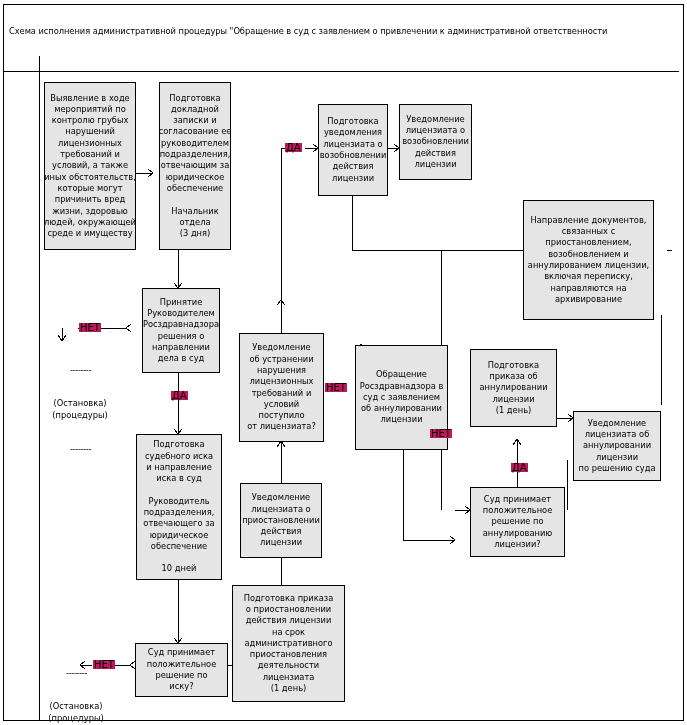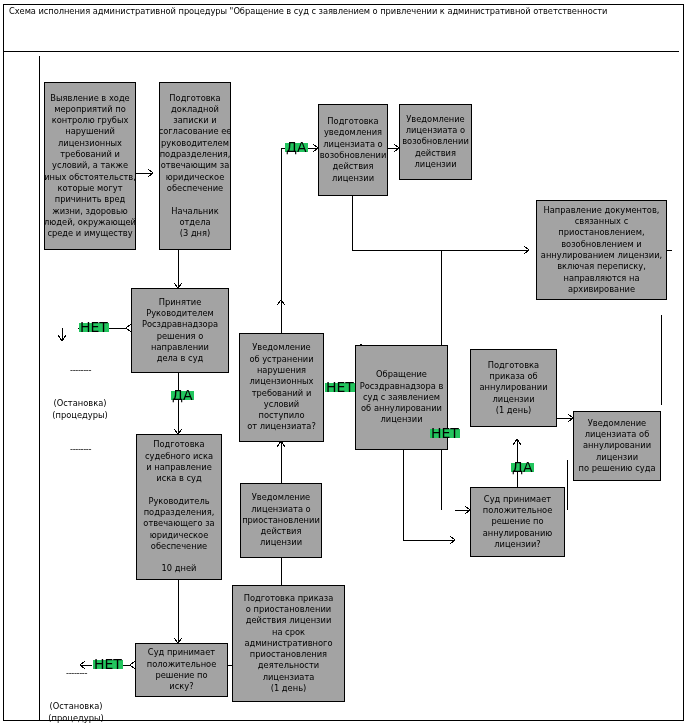--- a/index.html
+++ b/index.html
@@ -15,21 +15,21 @@
     overflow: hidden;
   }
   .outer-frame {
     position: absolute;
     left: 3px; top: 4px;
     width: 681px; height: 717px;
     border: 1px solid #000;
   }
   .title-band {
     position: absolute;
-    left: 3px; top: 0;
+    left: 3px; top: 20px;
     width: 676px; height: 52px;
     border-bottom: 1px solid #000;
     padding: 5px 6px 0 6px;
   }
   .title-line {
     font-size: 8.3px;
     line-height: 13px;
     color: #000;
     white-space: pre;
     letter-spacing: -0.05px;
@@ -47,21 +47,21 @@
     font-size: 8.3px;
     line-height: 11.4px;
     text-align: left;
     color: #000;
     white-space: pre;
   }
   
   .box {
     position: absolute;
     border: 1px solid #000;
-    background: #a3a3a3;
+    background: #e5e5e5;
     font-size: 8.3px;
     line-height: 11.3px;
     text-align: center;
     color: #000;
     display: flex;
     align-items: center;
     justify-content: center;
     white-space: pre;
     padding: 19px 2px;
   }
@@ -75,24 +75,24 @@
   }
   
   #wires {
     position: absolute;
     left: 0; top: 0;
     width: 687px; height: 725px;
     pointer-events: none;
   }
   .lbl {
     position: absolute;
-    font-size: 14px;
+    font-size: 10px;
     line-height: 9px;
     color: #000;
-    background: #22c55e;
+    background: #be185d;
     white-space: pre;
     padding: 0 1px;
   }
 </style>
 </head>
 <body>
 
 <div id="page">
 
   <div class="outer-frame"></div>
@@ -206,21 +206,21 @@
 подразделения,
 отвечающим за
 юридическое
 обеспечение
 
 Начальник
 отдела
 (3 дня)</span>
   </div>
 
-  <div class="box" style="left:131px; top:288px; width:98px; height:85px;">
+  <div class="box" style="left:142px; top:288px; width:78px; height:85px;">
     <span>Принятие
 Руководителем
 Росздравнадзора
 решения о
 направлении
 дела в суд</span>
   </div>
 
   <div class="plain-text" style="left:40px; top:342px; width:80px;">
     <div style="letter-spacing:-1.5px;">- - - - - - - -</div>
@@ -299,21 +299,21 @@
   </div>
 
   <div class="box" style="left:399px; top:104px; width:73px; height:76px;">
     <span>Уведомление
 лицензиата о
 возобновлении
 действия
 лицензии</span>
   </div>
 
-  <div class="box" style="left:536px; top:200px; width:131px; height:100px;">
+  <div class="box" style="left:523px; top:200px; width:131px; height:120px;">
     <span>Направление документов,
 связанных с
 приостановлением,
 возобновлением и
 аннулированием лицензии,
 включая переписку,
 направляются на
 архивирование</span>
   </div>
 

